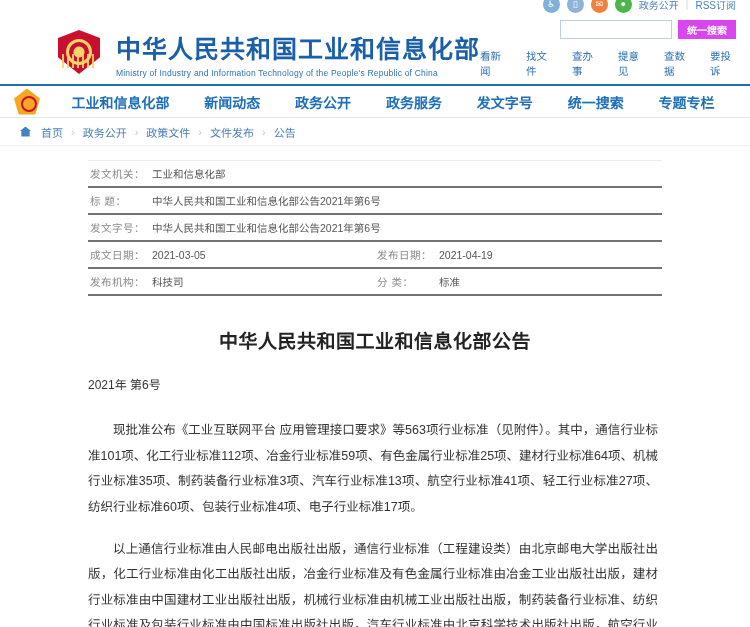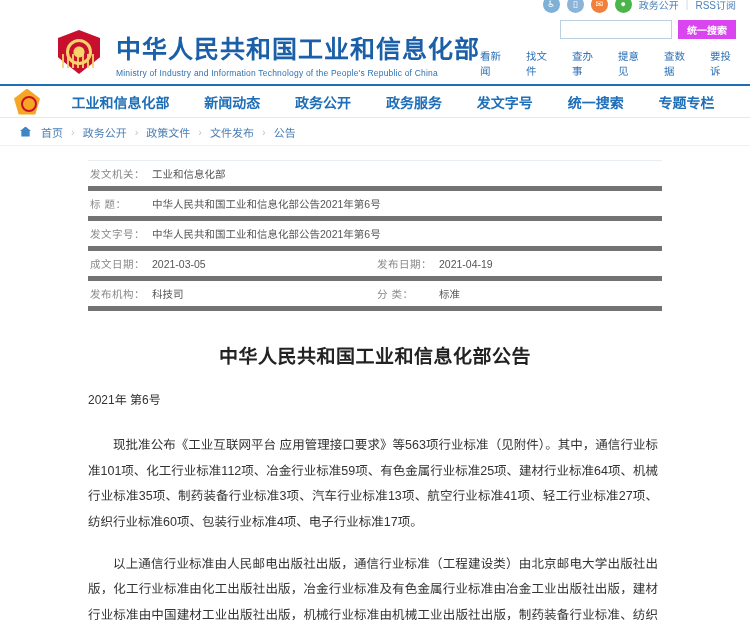--- a/index.html
+++ b/index.html
@@ -192,21 +192,21 @@
   
   .content {
     padding: 14px 88px 0 88px;
   }
   .meta {
     width: 100%;
     border-collapse: collapse;
     font-size: 10.5px;
     color: #555;
   }
-  .meta tr { border-bottom: 5px solid #737373; }
+  .meta tr { border-bottom: 2px solid #737373; }
   .meta tr:first-child { border-top: 1px solid #e8edf2; }
   .meta td { padding: 5px 2px; vertical-align: middle; }
   .meta .lbl {
     width: 62px;
     color: #888;
     letter-spacing: .5px;
     white-space: nowrap;
   }
   .meta .val { color: #555; }
   .meta .lbl2 { width: 62px; color: #888; letter-spacing: .5px; }

